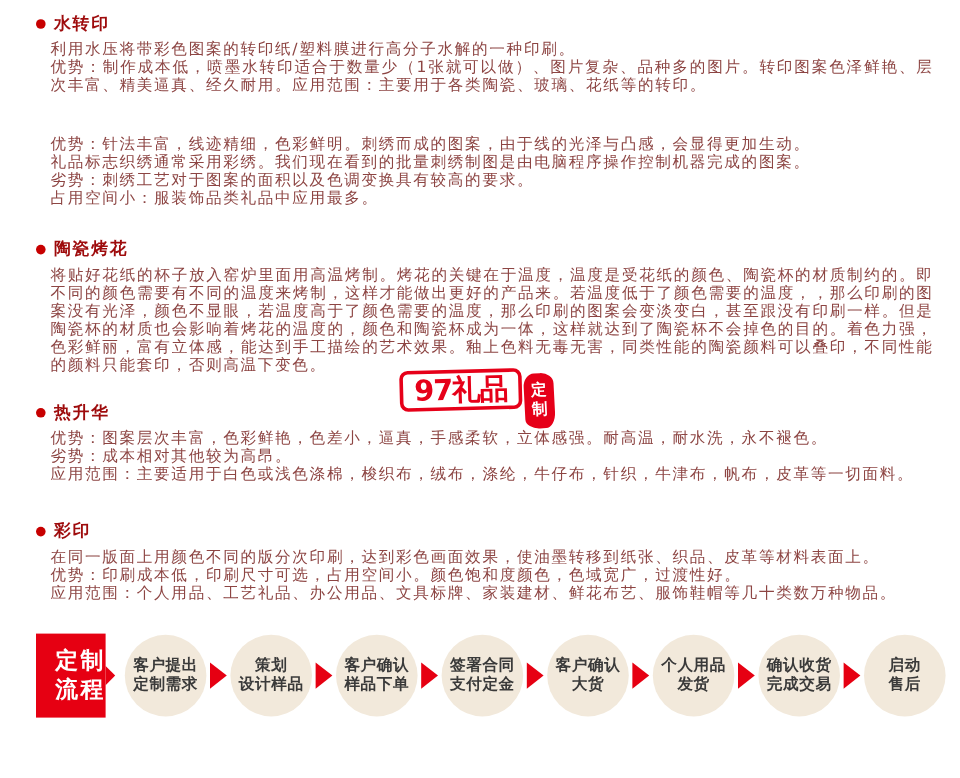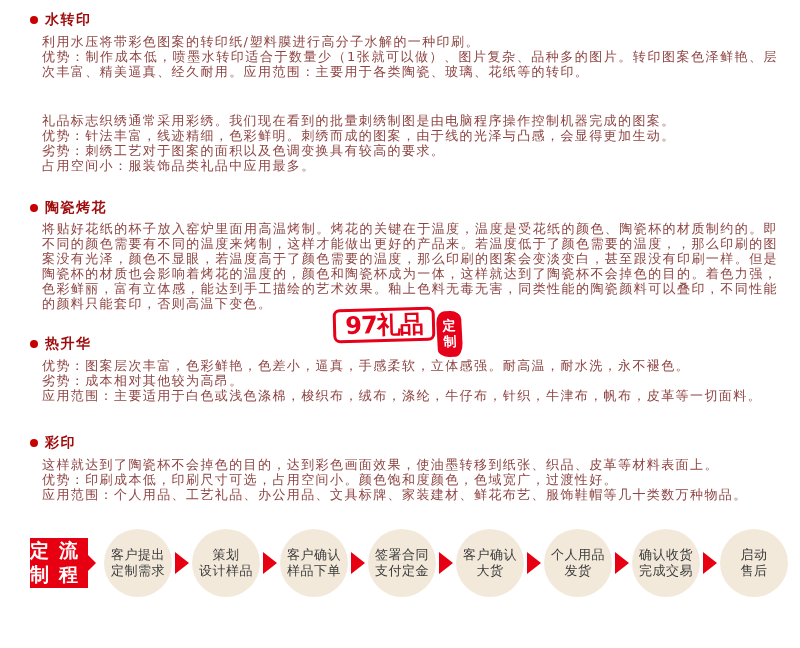--- a/index.html
+++ b/index.html
@@ -24,28 +24,28 @@
     background:rgba(255,255,255,0.82);border:3px solid #e60019;border-radius:7px;
     display:flex;align-items:center;justify-content:center;color:#e60019;
     font-size:24px;font-weight:bold;letter-spacing:-1px;transform:rotate(-1.5deg);z-index:5;}
   .wm-seal{position:absolute;left:437px;top:311px;width:25px;height:46px;background:#e60019;
     border-radius:9px 11px 8px 12px / 11px 9px 13px 8px;transform:rotate(-3deg);
     display:flex;flex-direction:column;align-items:center;justify-content:center;
     color:#ffffff;font-size:13px;font-weight:bold;line-height:16px;z-index:5;}
 
   
   .flow{display:flex;align-items:center;margin:27px 0 0 30px;height:68px;}
-  .flow-label{position:relative;width:58px;height:50px;background:#e60012;color:#ffffff;
-    display:flex;flex-direction:row;align-items:flex-start;justify-content:center;
+  .flow-label{position:relative;width:58px;height:70px;background:#e60012;color:#ffffff;
+    display:flex;flex-direction:column;align-items:flex-end;justify-content:center;
     font-size:19px;font-weight:bold;line-height:24px;letter-spacing:2px;flex:0 0 auto;}
   .flow-label::after{content:"";position:absolute;right:-8px;top:50%;margin-top:-8px;
     border-top:8px solid transparent;border-bottom:8px solid transparent;border-left:8px solid #e60012;}
   .step{width:68px;height:68px;border-radius:50%;background:#f2e9db;color:#3a3a3a;
     display:flex;flex-direction:column;align-items:center;justify-content:center;
-    font-size:13px;font-weight:normal;line-height:16px;letter-spacing:0.5px;flex:0 0 auto;text-align:center;}
+    font-size:13px;font-weight:bold;line-height:16px;letter-spacing:0.5px;flex:0 0 auto;text-align:center;}
   .step-first{margin-left:16px;}
   .flow-arrow{width:0;height:0;border-top:11px solid transparent;border-bottom:11px solid transparent;
     border-left:14px solid #e60012;margin:0 3px;flex:0 0 auto;}
 </style>
 </head>
 <body>
 
 <div class="page">
 
   <div class="section s1">
@@ -54,22 +54,22 @@
       <span class="sec-title">水转印</span>
     </div>
     <div class="sec-body">
       <p>利用水压将带彩色图案的转印纸/塑料膜进行高分子水解的一种印刷。</p>
       <p>优势：制作成本低，喷墨水转印适合于数量少（1张就可以做）、图片复杂、品种多的图片。转印图案色泽鲜艳、层次丰富、精美逼真、经久耐用。应用范围：主要用于各类陶瓷、玻璃、花纸等的转印。</p>
     </div>
   </div>
 
   <div class="section s2">
     <div class="sec-body">
+      <p>优势：针法丰富，线迹精细，色彩鲜明。刺绣而成的图案，由于线的光泽与凸感，会显得更加生动。</p>
       <p>礼品标志织绣通常采用彩绣。我们现在看到的批量刺绣制图是由电脑程序操作控制机器完成的图案。</p>
-      <p>优势：针法丰富，线迹精细，色彩鲜明。刺绣而成的图案，由于线的光泽与凸感，会显得更加生动。</p>
       <p>劣势：刺绣工艺对于图案的面积以及色调变换具有较高的要求。</p>
       <p>占用空间小：服装饰品类礼品中应用最多。</p>
     </div>
   </div>
 
   <div class="section s3">
     <div class="sec-header">
       <span class="bullet"></span>
       <span class="sec-title">陶瓷烤花</span>
     </div>
@@ -89,21 +89,21 @@
       <p>应用范围：主要适用于白色或浅色涤棉，梭织布，绒布，涤纶，牛仔布，针织，牛津布，帆布，皮革等一切面料。</p>
     </div>
   </div>
 
   <div class="section s5">
     <div class="sec-header">
       <span class="bullet"></span>
       <span class="sec-title">彩印</span>
     </div>
     <div class="sec-body">
-      <p>这样就达到了陶瓷杯不会掉色的目的，达到彩色画面效果，使油墨转移到纸张、织品、皮革等材料表面上。</p>
+      <p>在同一版面上用颜色不同的版分次印刷，达到彩色画面效果，使油墨转移到纸张、织品、皮革等材料表面上。</p>
       <p>优势：印刷成本低，印刷尺寸可选，占用空间小。颜色饱和度颜色，色域宽广，过渡性好。</p>
       <p>应用范围：个人用品、工艺礼品、办公用品、文具标牌、家装建材、鲜花布艺、服饰鞋帽等几十类数万种物品。</p>
     </div>
   </div>
 
   <div class="wm-badge">97礼品</div>
   <div class="wm-seal">
     <span>定</span>
     <span>制</span>
   </div>

